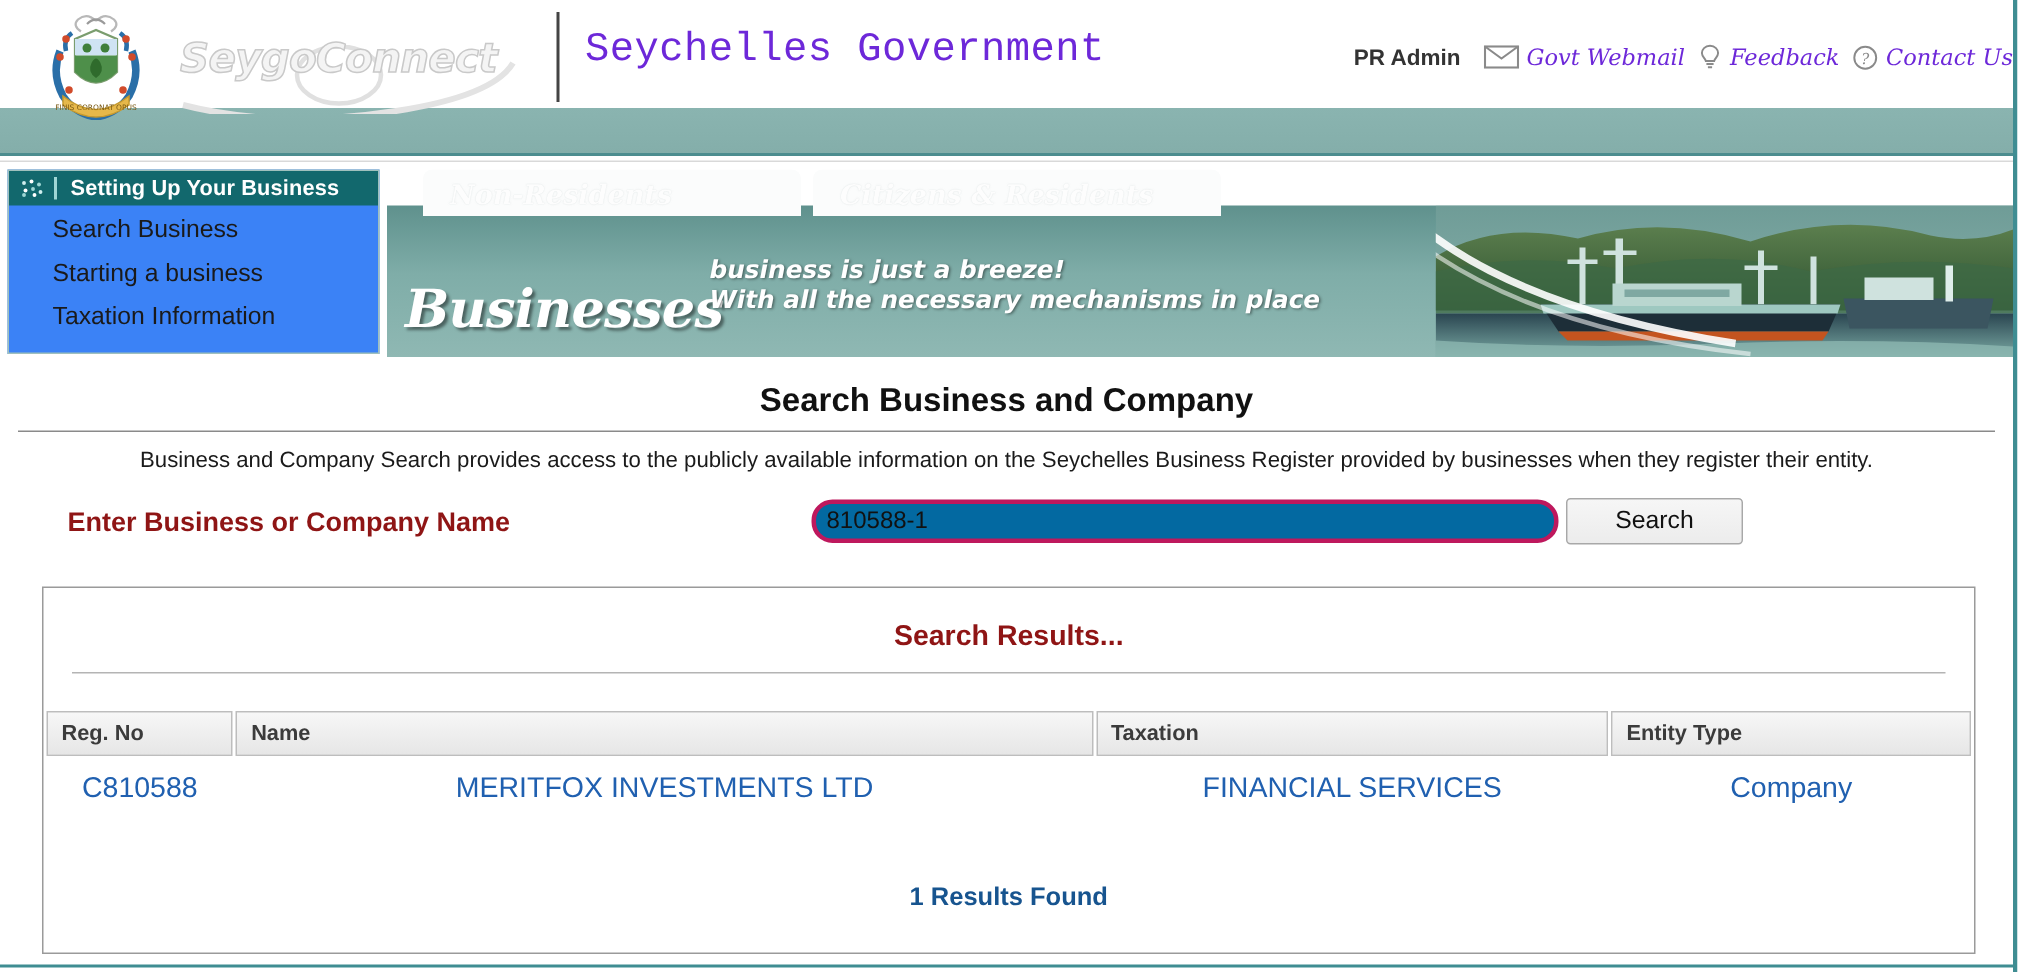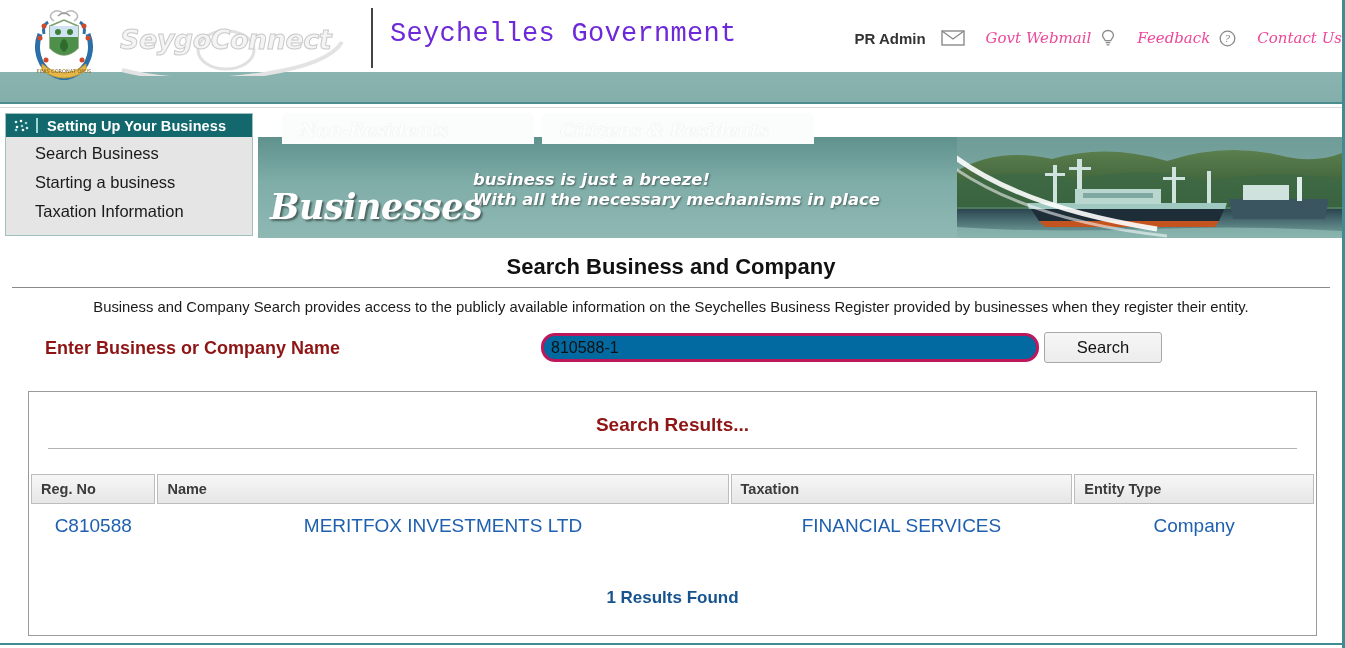--- a/index.html
+++ b/index.html
@@ -78,22 +78,22 @@
   .hl-user {
     font-family: "Liberation Sans", sans-serif;
     font-weight: bold;
     color: #333;
     font-size: 15px;
     margin-right: 6px;
   }
   .hl-item {
     display: flex;
     align-items: center;
-    gap: 21px;
-    color: #ec4899;
+    gap: 5px;
+    color: #6d28d9;
     font-style: italic;
     font-family: "DejaVu Serif", serif;
     font-size: 15px;
     cursor: pointer;
     white-space: nowrap;
   }
   .hl-item:last-child { margin-right: 0px; }
   .icon-svg { display: block; }
 
   .teal-bar {
@@ -110,21 +110,21 @@
   
   .mid {
     position: relative;
     height: 137px;
     background: #ffffff;
   }
   .sidebar {
     position: absolute;
     left: 5px; top: 5px;
     width: 248px;
-    background: #e5e5e5;
+    background: #3b82f6;
     border: 1px solid #9fc0bd;
   }
   .sb-head {
     height: 23px;
     background: #12686d;
     display: flex;
     align-items: center;
     padding-left: 6px;
   }
   .sb-dots {

